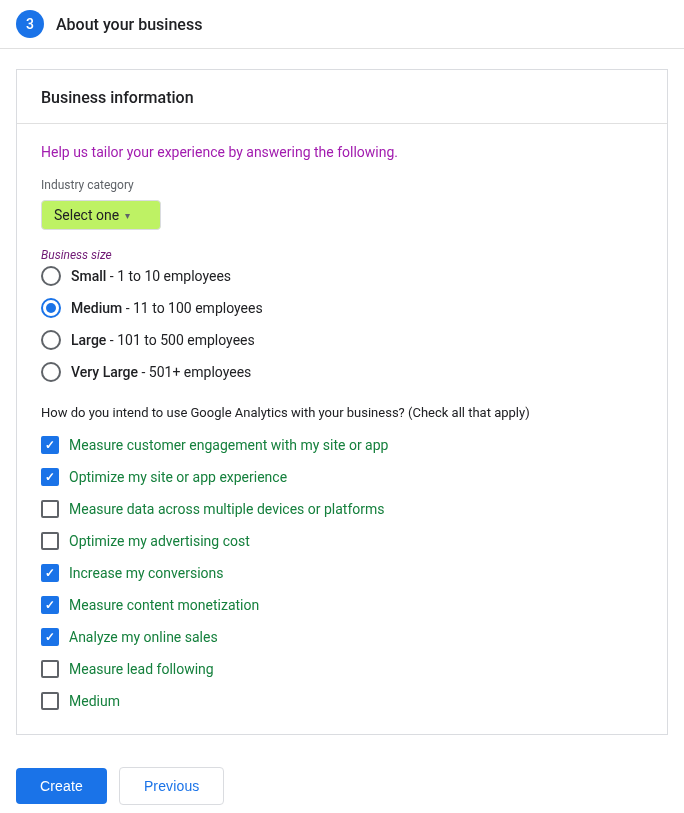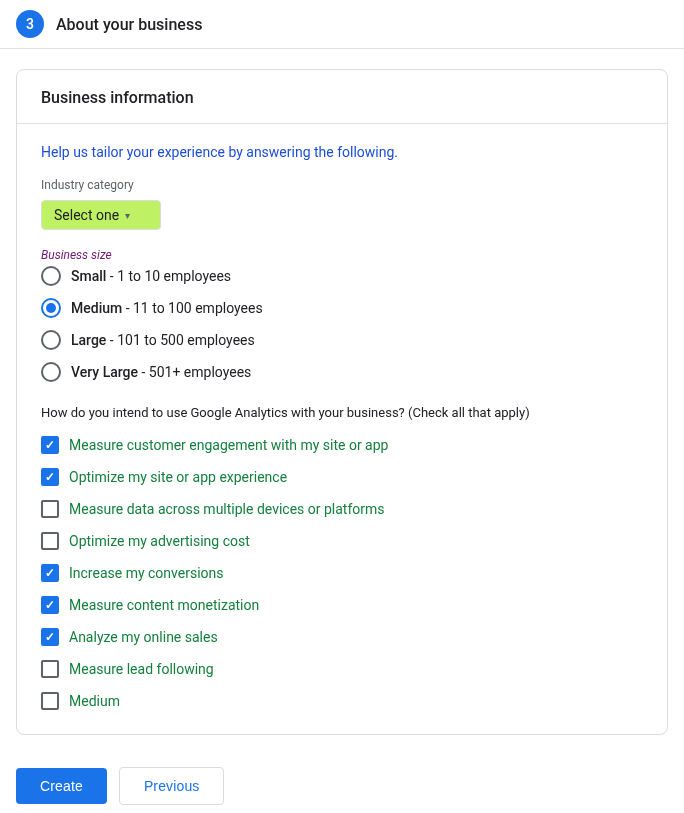--- a/index.html
+++ b/index.html
@@ -36,40 +36,40 @@
     .page-header-title {
       font-size: 16px;
       font-weight: 500;
       color: #202124;
     }
 
     
     .card {
       margin: 20px 16px;
       border: 1px solid #dadce0;
-      border-radius: 8px;
+      border-radius: 0;
       padding: 0;
       overflow: hidden;
     }
     .card-header {
       padding: 18px 24px 16px;
       border-bottom: 1px solid #e0e0e0;
     }
     .card-title {
       font-size: 16px;
       font-weight: 500;
       color: #202124;
     }
     .card-body {
       padding: 20px 24px 24px;
     }
 
     .help-text {
       font-size: 14px;
-      color: #1d4ed8;
+      color: #a21caf;
       margin-bottom: 18px;
     }
 
     
     .field-label {
       font-size: 12px;
       color: #5f6368;
       margin-bottom: 8px;
     }
     .select-wrapper {

